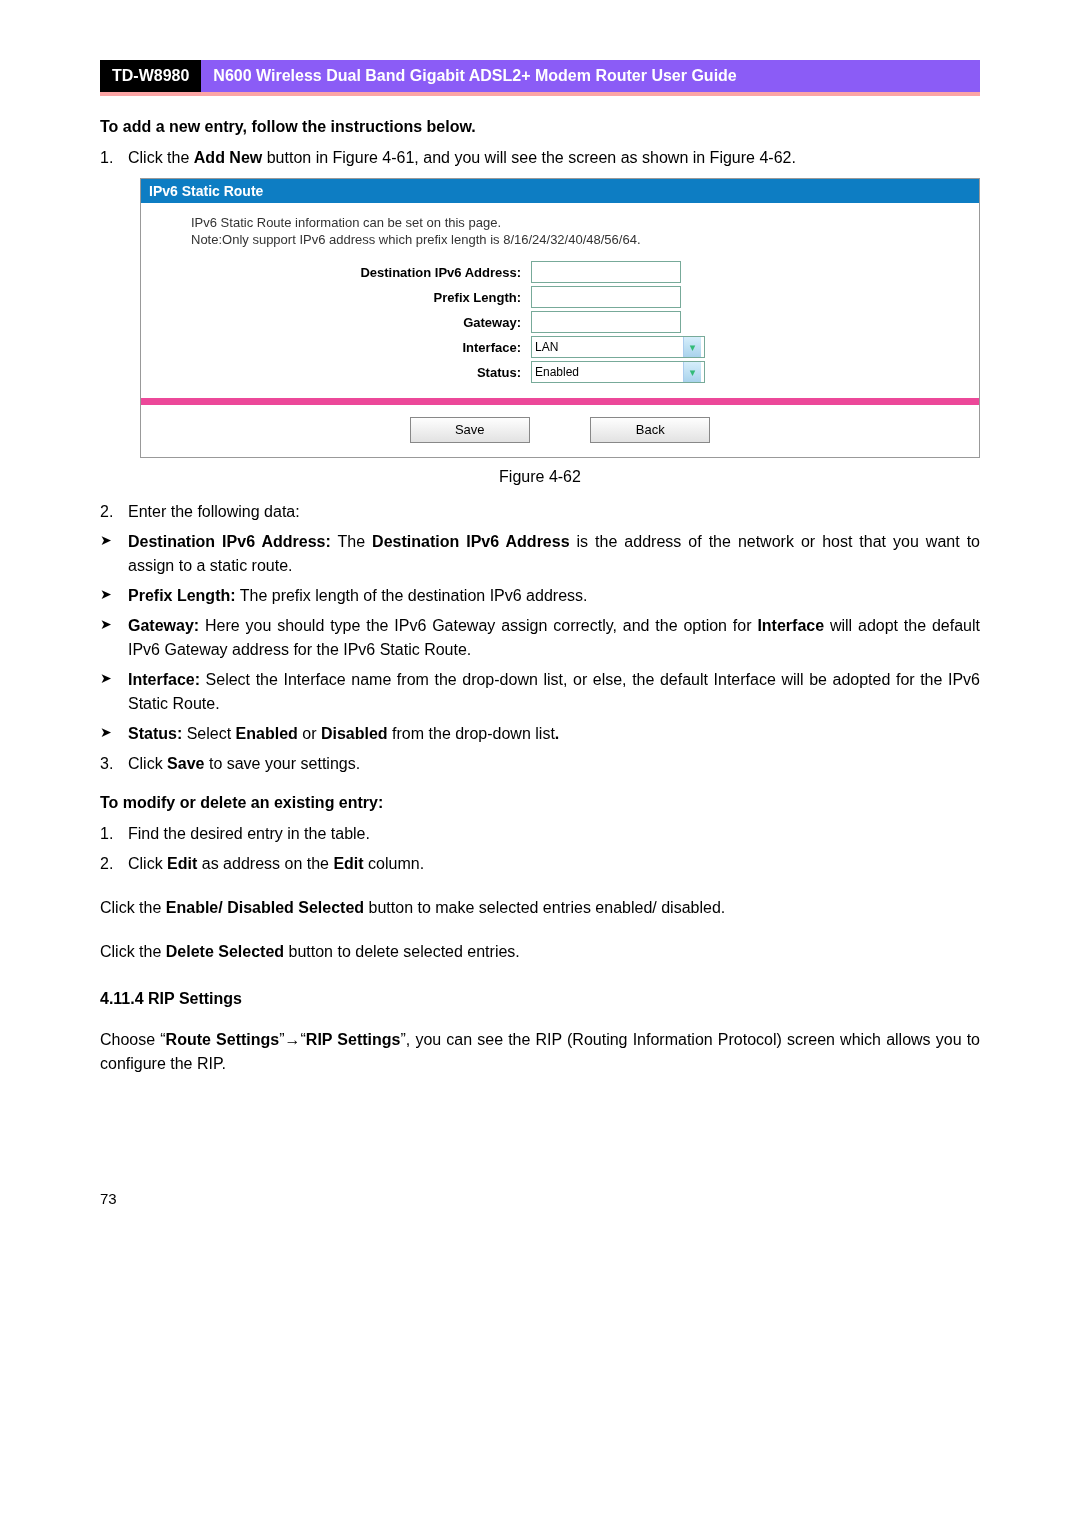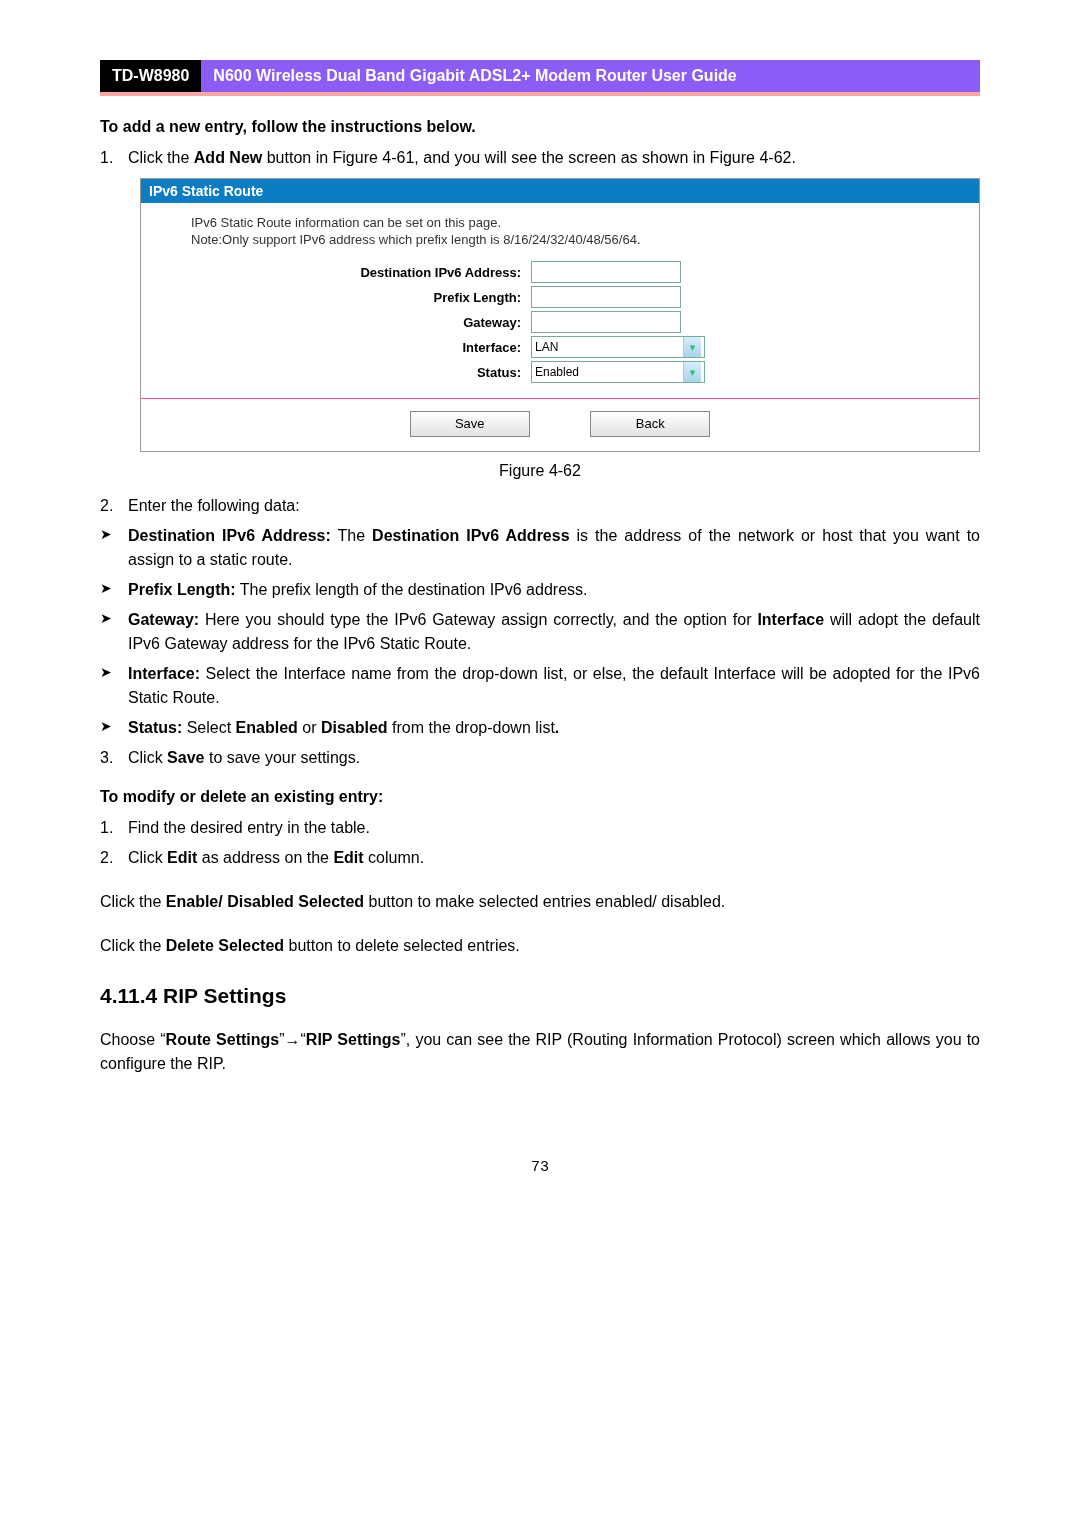--- a/index.html
+++ b/index.html
@@ -19,28 +19,28 @@
     .figure-box { border: 1px solid #999; margin: 8px 0 6px 0; }
     .figure-header { background: #0d7dc3; color: #fff; font-weight: bold; font-size: 14px; padding: 4px 8px; }
     .figure-inner { padding: 12px 20px 12px 50px; font-family: Arial, sans-serif; }
     .figure-info1 { font-size: 13px; color: #333; margin-bottom: 2px; }
     .figure-info2 { font-size: 13px; color: #333; margin-bottom: 14px; }
     .form-row { display: flex; align-items: center; margin: 3px 0; }
     .form-label { width: 340px; text-align: right; font-weight: bold; font-size: 13px; padding-right: 10px; }
     .form-input { height: 22px; border: 1px solid #7a9; width: 150px; font-size: 12px; padding: 0 3px; background: #fff; }
     .form-select { height: 22px; border: 1px solid #7a9; width: 174px; font-size: 12px; padding: 0 3px; background: #fff; position: relative; display: inline-flex; align-items: center; justify-content: space-between; }
     .select-arrow { background: linear-gradient(#d6eefb,#a9d3ec); width: 18px; height: 20px; text-align: center; line-height: 20px; color: #3b7; font-size: 11px; border-left: 1px solid #ace; }
-    .figure-buttons { border-top: 1px solid #ec4899; padding: 12px 0 14px 0; text-align: center; }
+    .figure-buttons { border-top: 7px solid #ec4899; padding: 12px 0 14px 0; text-align: center; }
     .fig-btn { display: inline-block; width: 120px; height: 26px; background: linear-gradient(#fefefe,#e2e2e2); border: 1px solid #888; font-size: 13px; margin: 0 28px; line-height: 24px; }
     .figure-box-wrap { margin-left: 40px; }
     .caption { text-align: center; font-size: 16px; margin: 10px 0 14px 0; }
     .para { font-size: 16px; line-height: 1.5; margin: 20px 0; text-align: justify; }
-    .subsection { font-weight: bold; font-size: 21px; margin-top: 26px; margin-bottom: 12px; }
+    .subsection { font-weight: bold; font-size: 16px; margin-top: 26px; margin-bottom: 12px; }
     .arrow-chr { font-family: Arial, sans-serif; }
-    .pagenum { text-align: center; font-size: 15px; margin-top: 83px; font-family: Liberation Mono, monospace; }
+    .pagenum { text-align: left; font-size: 15px; margin-top: 114px; }
   </style>
 </head>
 <body>
 
 <div class="page">
 
   <div class="header-bar">
     <div class="model">TD-W8980</div>
     <div class="title">N600 Wireless Dual Band Gigabit ADSL2+ Modem Router User Guide</div>
   </div>

